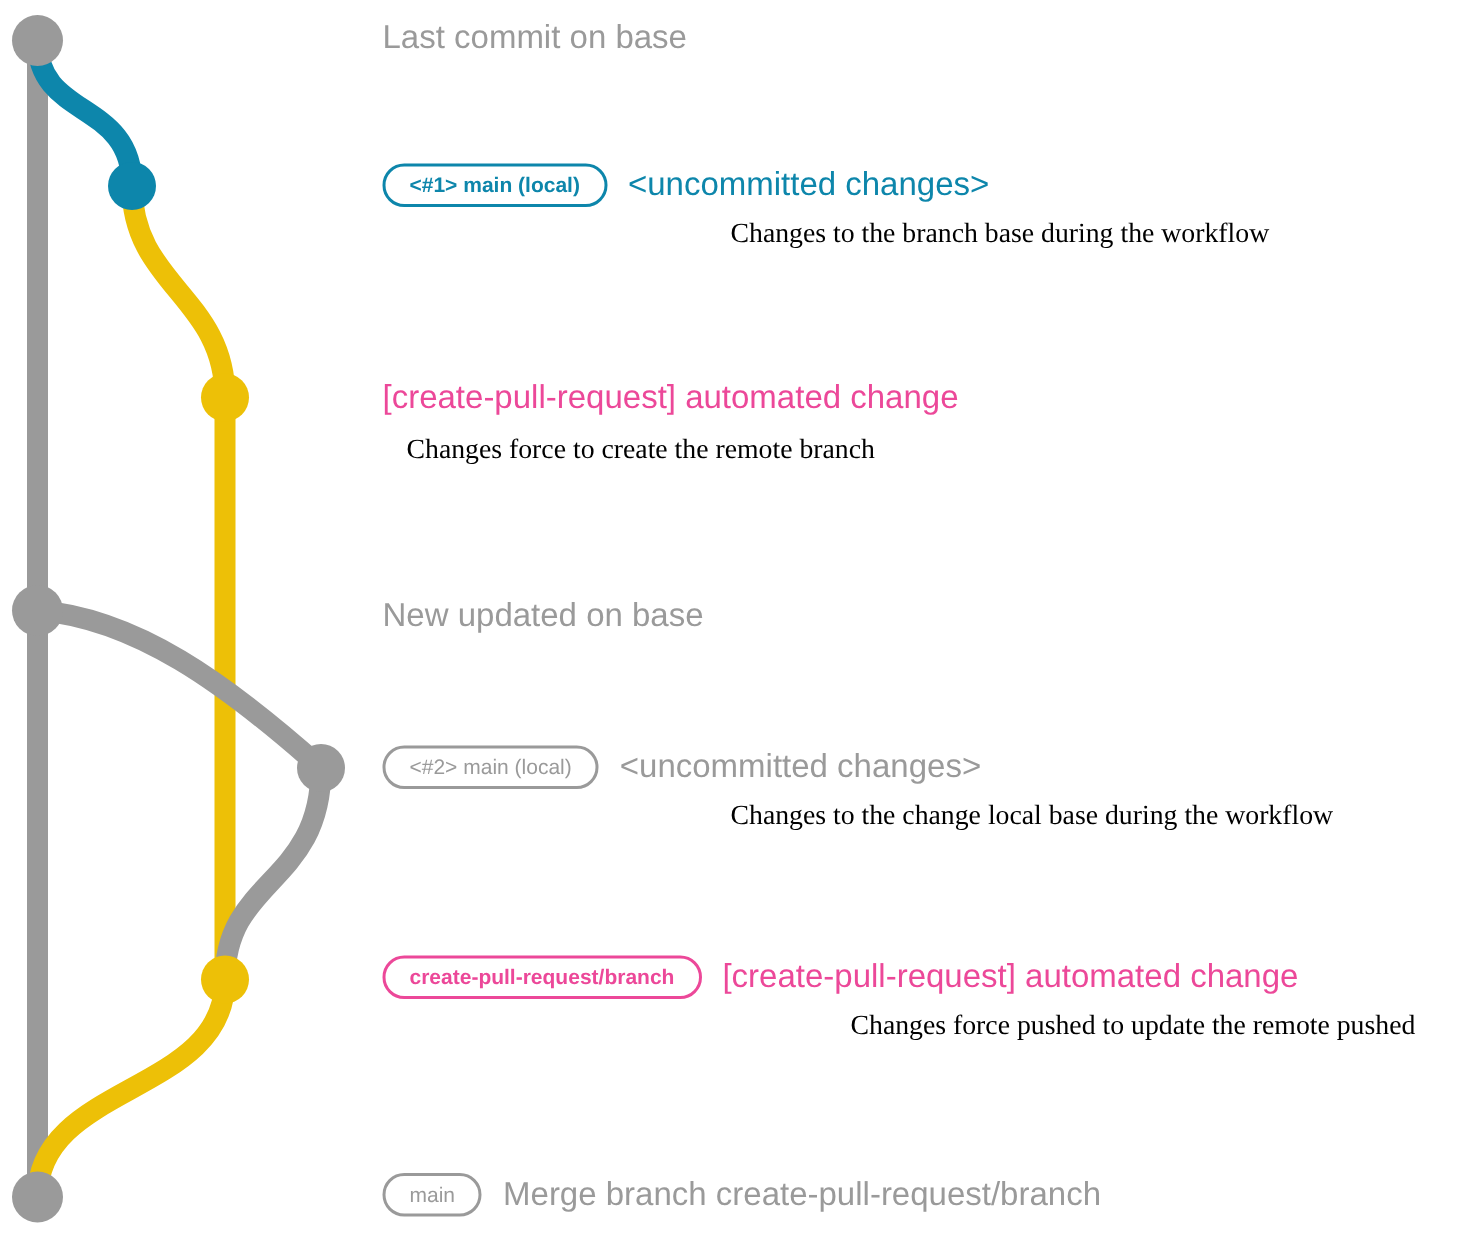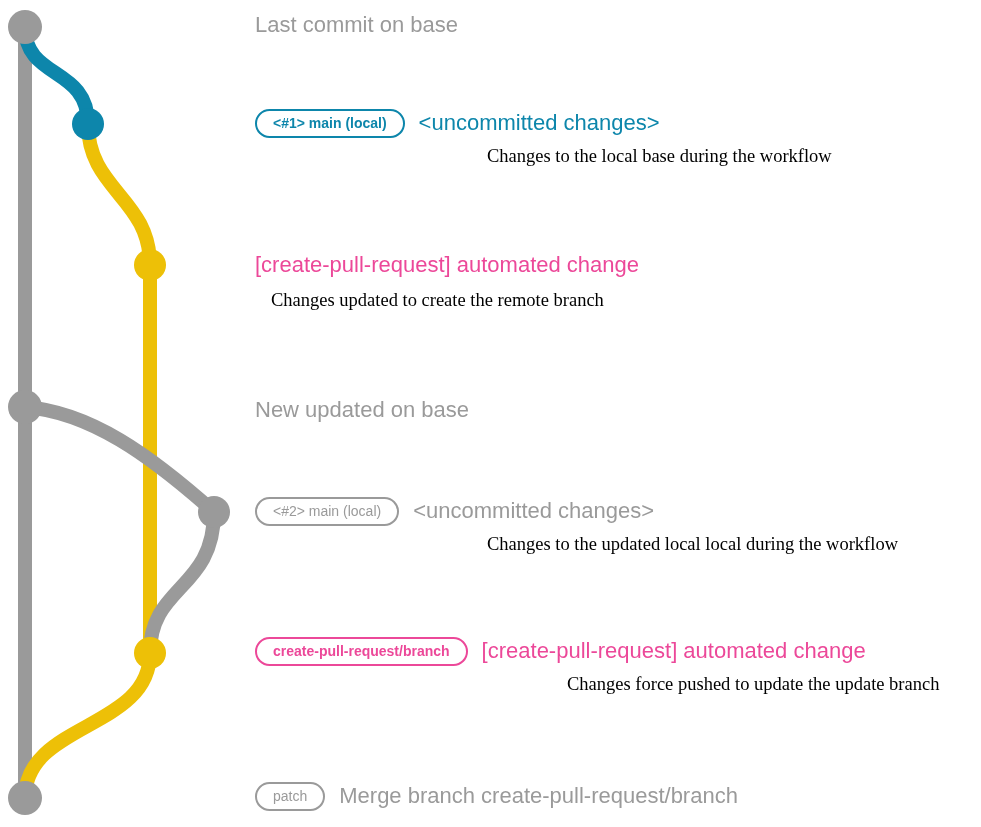--- a/index.html
+++ b/index.html
@@ -104,44 +104,44 @@
 
   <div class="row" style="left:255px; top:13px;">
     <span class="headline c-gray">Last commit on base</span>
   </div>
 
   <div class="row" style="left:255px; top:109px;">
     <span class="badge c-blue">&lt;#1&gt; main (local)</span>
     <span class="badge-gap"></span>
     <span class="headline c-blue">&lt;uncommitted changes&gt;</span>
   </div>
-  <div class="subline" style="left:487px; top:146px;">Changes to the local base during the workflow</div>
+  <div class="subline" style="left:487px; top:146px;">Changes to the branch base during the workflow</div>
 
   <div class="row" style="left:255px; top:253px;">
     <span class="headline c-gold">[create-pull-request] automated change</span>
   </div>
-  <div class="subline" style="left:271px; top:290px;">Changes updated to create the remote branch</div>
+  <div class="subline" style="left:271px; top:290px;">Changes force to create the remote branch</div>
 
   <div class="row" style="left:255px; top:398px;">
     <span class="headline c-gray">New updated on base</span>
   </div>
 
   <div class="row" style="left:255px; top:497px;">
     <span class="badge plain c-gray">&lt;#2&gt; main (local)</span>
     <span class="badge-gap"></span>
     <span class="headline c-gray">&lt;uncommitted changes&gt;</span>
   </div>
-  <div class="subline" style="left:487px; top:534px;">Changes to the updated local local during the workflow</div>
+  <div class="subline" style="left:487px; top:534px;">Changes to the change local base during the workflow</div>
 
   <div class="row" style="left:255px; top:637px;">
     <span class="badge c-gold">create-pull-request/branch</span>
     <span class="badge-gap"></span>
     <span class="headline c-gold">[create-pull-request] automated change</span>
   </div>
-  <div class="subline" style="left:567px; top:674px;">Changes force pushed to update the update branch</div>
+  <div class="subline" style="left:567px; top:674px;">Changes force pushed to update the remote pushed</div>
 
   <div class="row" style="left:255px; top:782px;">
-    <span class="badge plain c-gray">patch</span>
+    <span class="badge plain c-gray">main</span>
     <span class="badge-gap"></span>
     <span class="headline c-gray">Merge branch create-pull-request/branch</span>
   </div>
 
 </div>
 
 </body></html>

